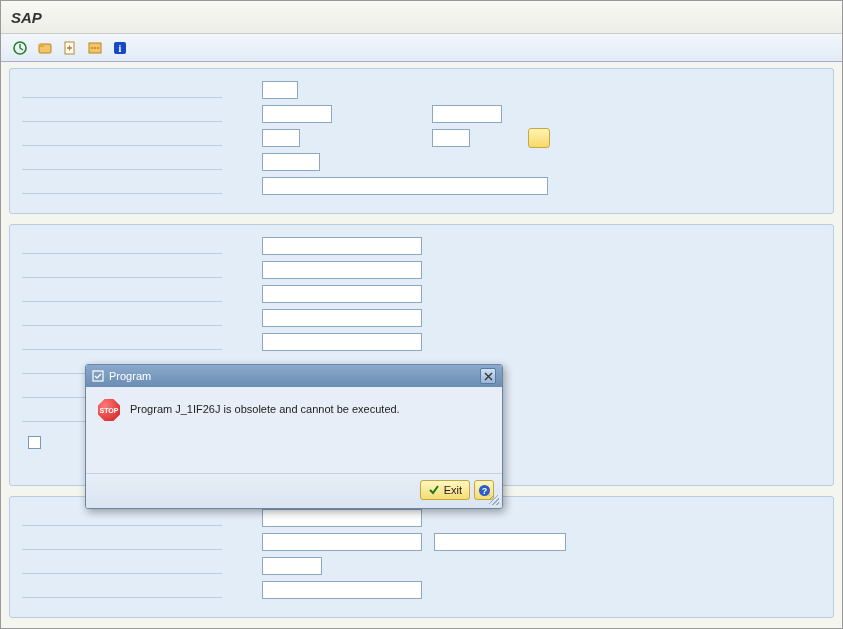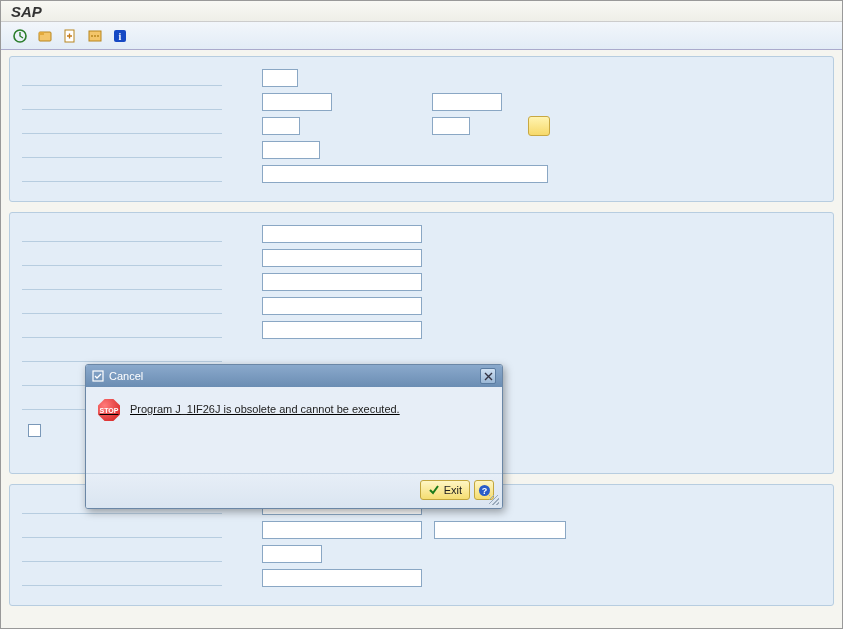--- a/index.html
+++ b/index.html
@@ -9,21 +9,21 @@
     font-size: 11px;
     background: #f5f5f0;
     width: 843px;
     height: 629px;
     overflow: hidden;
     position: relative;
     border: 1px solid #999;
   }
   .title-bar {
     background: linear-gradient(#f8f8f4, #eeeee8);
-    height: 21px;
+    height: 33px;
     display: flex;
     align-items: center;
     padding: 0 10px;
     border-bottom: 1px solid #ccc;
   }
   .title-bar .title {
     font-style: italic;
     font-weight: bold;
     font-size: 15px;
     color: #333;
@@ -125,21 +125,20 @@
     display: flex; align-items:center; justify-content:center;
     cursor: pointer;
     color: #335; font-size: 11px; font-weight: bold;
   }
   .modal-body {
     display: flex;
     padding: 12px 14px 8px 12px;
     gap: 10px;
     min-height: 86px;
     align-items: flex-start;
-    text-decoration: underline;
   }
   .stop-icon {
     width: 22px; height: 22px;
     background: radial-gradient(circle at 30% 30%, #ff7a7a, #d11b1b);
     border-radius: 4px;
     clip-path: polygon(30% 0,70% 0,100% 30%,100% 70%,70% 100%,30% 100%,0 70%,0 30%);
     display: flex; align-items:center; justify-content:center;
     color: #fff; font-size: 7px; font-weight: bold;
     flex-shrink: 0;
   }
@@ -326,21 +325,21 @@
   </div>
 
 </div>
 
 <div class="modal">
   <div class="modal-title">
     <svg width="12" height="12">
         <rect x="1" y="1" width="10" height="10" fill="none" stroke="#fff" stroke-width="1.2"></rect>
         <path d="M3 6l2 2 4-4" stroke="#fff" stroke-width="1.3" fill="none"></path>
       </svg>
-    <span>Cancel</span>
+    <span>Program</span>
     <span class="spacer"></span>
     <div class="closebox">
       <svg width="9" height="9">
           <path d="M1 1l7 7M8 1l-7 7" stroke="#334" stroke-width="1.4"></path>
         </svg>
     </div>
   </div>
   <div class="modal-body">
     <div class="stop-icon">
         <span>STOP</span>

